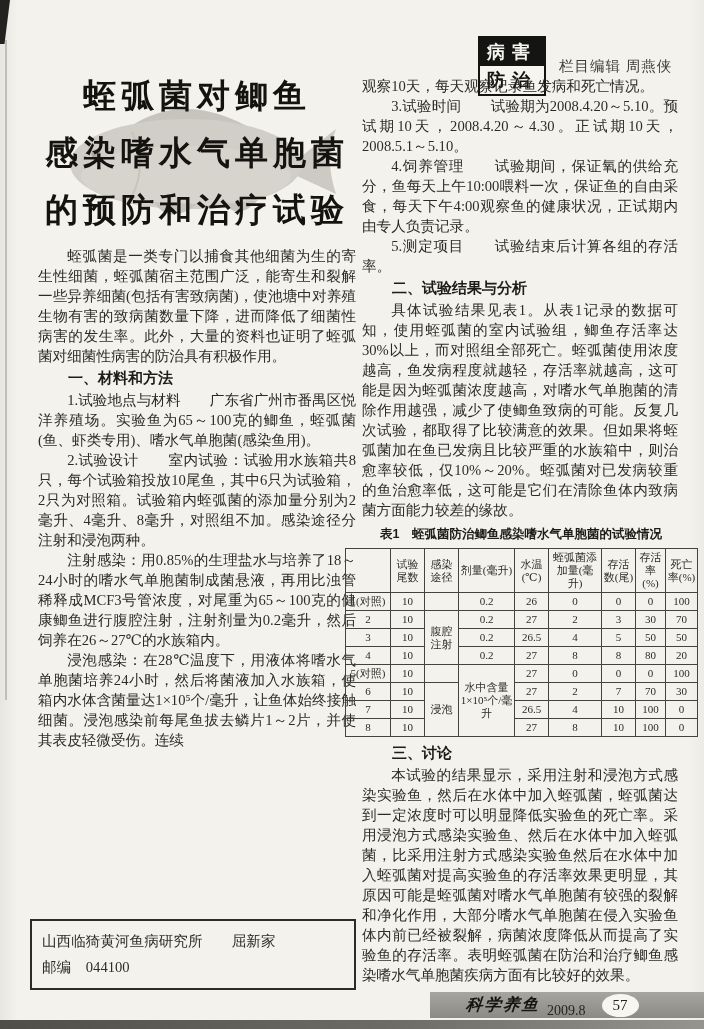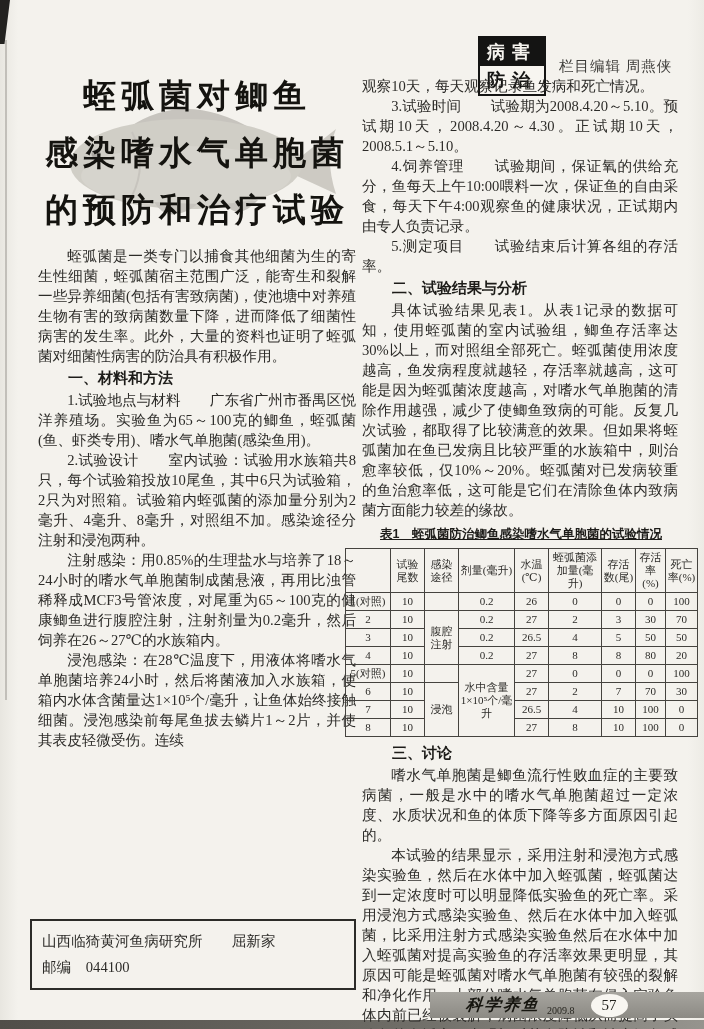--- a/index.html
+++ b/index.html
@@ -40,31 +40,31 @@
     font-family:"Liberation Sans","DejaVu Sans",sans-serif; color:#1d1c19; }
 
   
   .sidebox { margin-top:auto; margin-left:-8px; border:2px solid #2c2b28; padding:7px 10px 8px; background:transparent; }
   .sidebox p.body { line-height:20.5px; }
   .sig { margin:0; text-align:left; font-size:14.6px; line-height:26px; padding-right:4px; color:#2c2b28; }
 
   
   .table-block { margin:6px 0 4px -17px; width:352px; }
   .table-caption { text-align:center; font-weight:bold; font-size:12.5px; margin:0 0 5px;
-    font-family:"Liberation Sans","DejaVu Sans",sans-serif; color:#1d1c19;text-decoration:underline; }
+    font-family:"Liberation Sans","DejaVu Sans",sans-serif; color:#1d1c19; }
   table.results { width:100%; border-collapse:collapse; table-layout:fixed; }
   table.results th, table.results td { border:1px solid #45433f; font-weight:normal; font-size:11px;
     line-height:13px; text-align:center; vertical-align:middle; padding:2px 1px; color:#2c2b28; }
 
   
   .footer-bar { position:absolute; right:0; bottom:11px; width:274px; height:26px;
     background:linear-gradient(#a7a59f,#8c8a84); display:flex; align-items:center; }
   .journal-name { font-style:italic; font-weight:bold; font-size:16.5px; margin-left:36px; color:#16150f;
     letter-spacing:2px; transform:skewX(-6deg); }
-  .issue { font-size:10px; margin-left:7px; color:#26251f;margin-top:11px; }
+  .issue { font-size:14px; margin-left:7px; color:#26251f;margin-top:11px; }
   .page-badge { margin-left:16px; width:37px; height:23px; background:#f8f6f1; border-radius:50%;
     display:flex; align-items:center; justify-content:center; font-size:15px; color:#23221d; }
 </style>
 </head>
 <body>
 
 <div class="page">
 
   <div class="corner-mark"></div>
   <div class="edge-left-line"></div>
@@ -228,21 +228,20 @@
           <td>8</td>
           <td>10</td>
           <td>100</td>
           <td>0</td>
         </tr>
       </tbody>
         </table>
     </div>
 
     <p class="sec-h">三、讨论</p>
-    <p class="body indent">嗜水气单胞菌是鲫鱼流行性败血症的主要致病菌，一般是水中的嗜水气单胞菌超过一定浓度、水质状况和鱼的体质下降等多方面原因引起的。</p>
     <p class="body indent">本试验的结果显示，采用注射和浸泡方式感染实验鱼，然后在水体中加入蛭弧菌，蛭弧菌达到一定浓度时可以明显降低实验鱼的死亡率。采用浸泡方式感染实验鱼、然后在水体中加入蛭弧菌，比采用注射方式感染实验鱼然后在水体中加入蛭弧菌对提高实验鱼的存活率效果更明显，其原因可能是蛭弧菌对嗜水气单胞菌有较强的裂解和净化作用，大部分嗜水气单胞菌在侵入实验鱼体内前已经被裂解，病菌浓度降低从而提高了实验鱼的存活率。表明蛭弧菌在防治和治疗鲫鱼感染嗜水气单胞菌疾病方面有比较好的效果。</p>
 
   </div>
 
   <div class="footer-bar">
     <span class="journal-name">科学养鱼</span>
     <span class="issue">2009.8</span>
     <span class="page-badge">57</span>
   </div>
 

